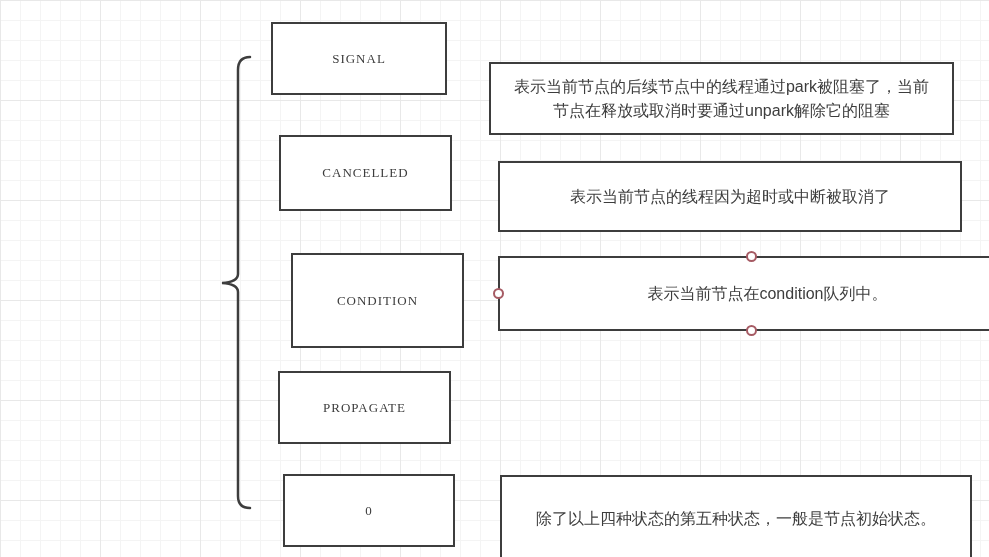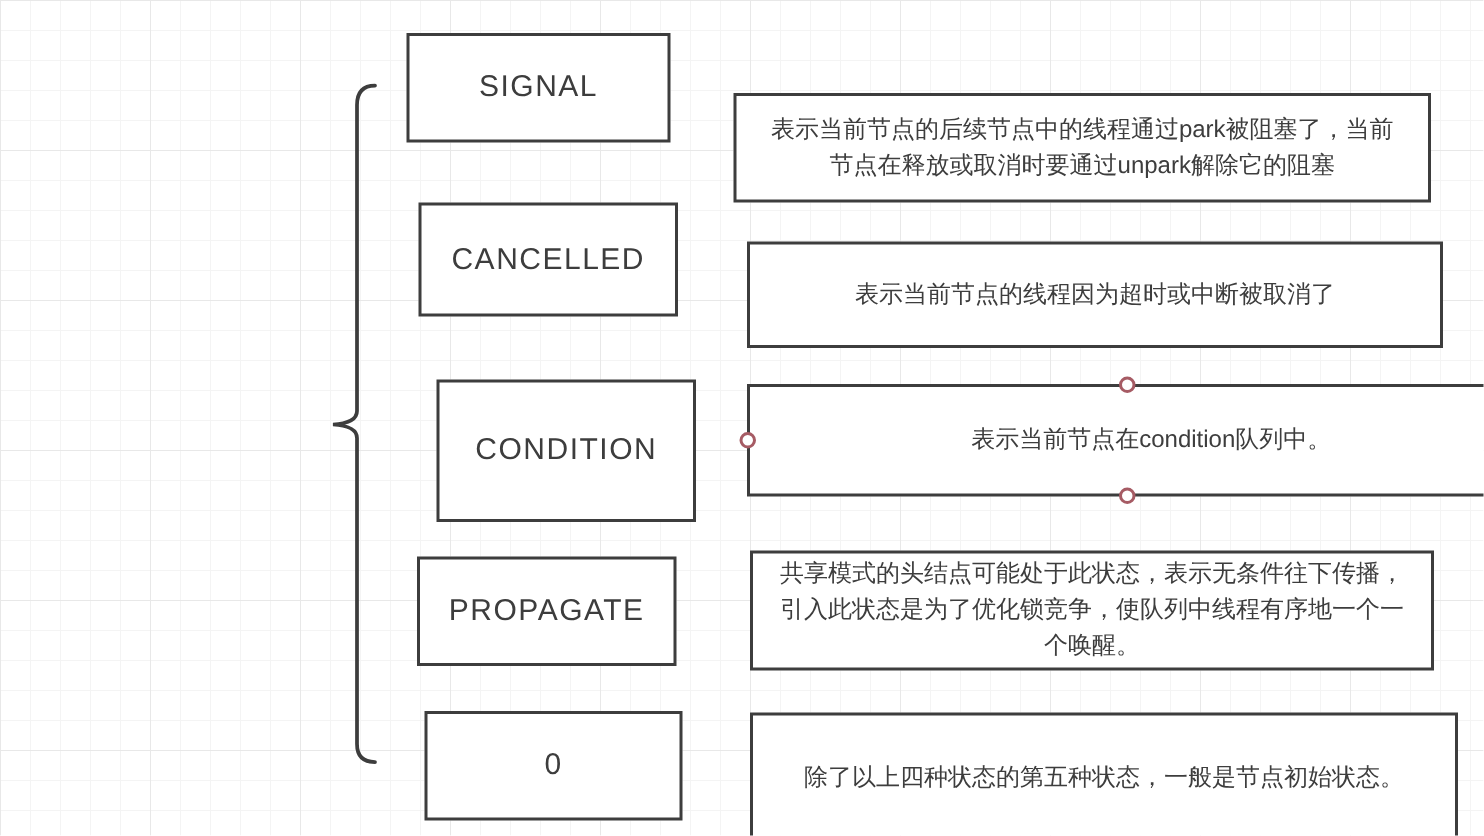--- a/index.html
+++ b/index.html
@@ -15,21 +15,21 @@
       linear-gradient(90deg,#e8e8e8 1px, transparent 1px),
       linear-gradient(#f4f4f4 1px, transparent 1px),
       linear-gradient(90deg,#f4f4f4 1px, transparent 1px);
     background-size:100px 100px,100px 100px,20px 20px,20px 20px;
   }
   .box{
     position:absolute;background:#fff;border:2.5px solid #3d3d3d;
     box-sizing:border-box;display:flex;align-items:center;justify-content:center;
   }
   .state-label{
-    font-size:20px;color:#3d3d3d;letter-spacing:1px;white-space:nowrap;
+    font-size:13px;color:#3d3d3d;letter-spacing:1px;white-space:nowrap;font-family:Liberation Serif, serif;
   }
   .desc-text{
     font-size:16px;color:#3d3d3d;line-height:24px;text-align:center;
     white-space:pre-line;padding:0 6px;
   }
   .root-label{font-size:16px;color:#3d3d3d;}
   .handle{
     position:absolute;width:11px;height:11px;border-radius:50%;
     background:#fff;border:2px solid #a65b64;box-sizing:border-box;
   }
@@ -75,25 +75,20 @@
     <span class="desc-text">表示当前节点在condition队列中。</span>
     <span class="handle handle-top"></span>
     <span class="handle handle-bottom"></span>
     <span class="handle handle-left"></span>
     <span class="handle handle-right"></span>
   </div>
 
   <div class="box" style="left:278px;top:371px;width:173px;height:73px;">
     <span class="state-label">PROPAGATE</span>
   </div>
-  <div class="box" style="left:500px;top:367px;width:456px;height:80px;">
-    <span class="desc-text">共享模式的头结点可能处于此状态，表示无条件往下传播，
-引入此状态是为了优化锁竞争，使队列中线程有序地一个一
-个唤醒。</span>
-  </div>
 
   <div class="box" style="left:283px;top:474px;width:172px;height:73px;">
     <span class="state-label">0</span>
   </div>
   <div class="box" style="left:500px;top:475px;width:472px;height:88px;">
     <span class="desc-text">除了以上四种状态的第五种状态，一般是节点初始状态。</span>
   </div>
 
 
 </div>

